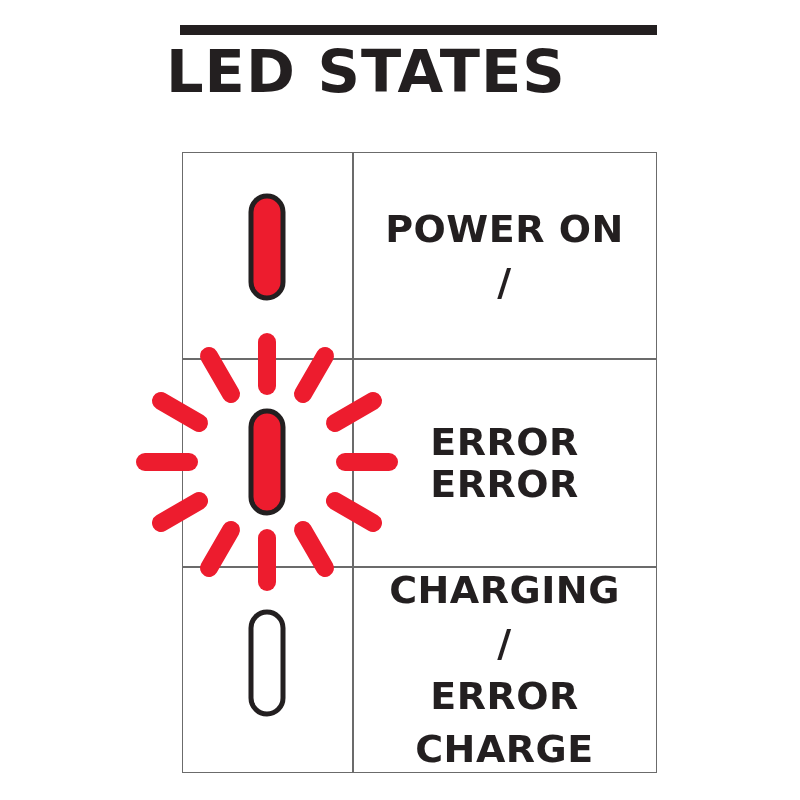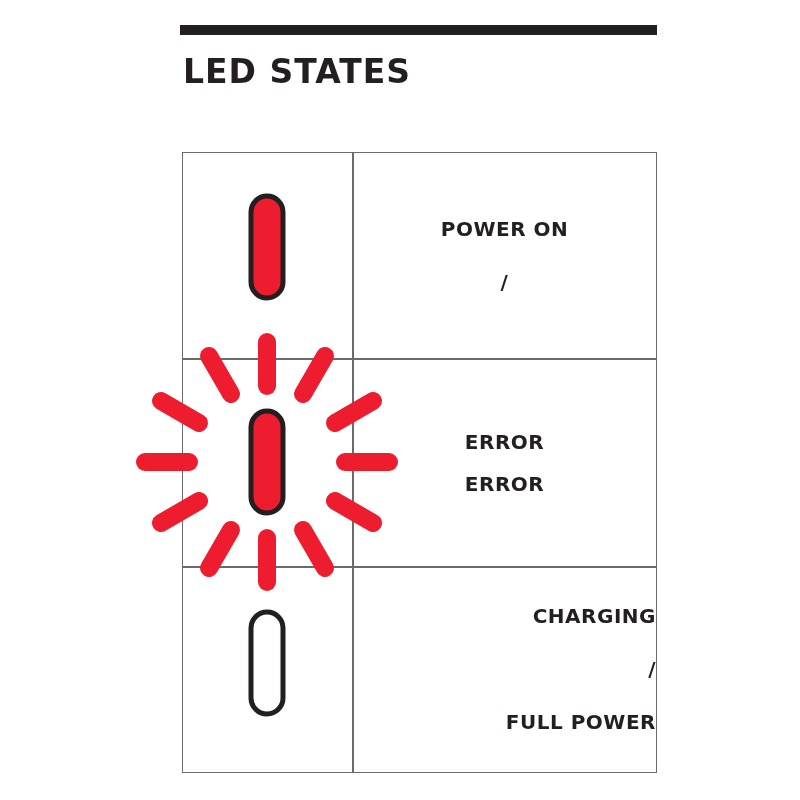--- a/index.html
+++ b/index.html
@@ -2,33 +2,33 @@
 <html><head>
   <meta charset="utf-8">
   <style>
     html, body { margin: 0; padding: 0; }
     body {
       width: 800px; height: 800px; background: #ffffff; position: relative; overflow: hidden;
       font-family: "DejaVu Sans", sans-serif; color: #231f20;
     }
     .top-rule { position: absolute; left: 180px; top: 25px; width: 477px; height: 10px; background: #231f20; }
     .title {
-      position: absolute; left: 183px; top: 44px; font-size: 33px; font-weight: bold;
+      position: absolute; left: 166px; top: 44px; font-size: 59px; font-weight: bold;
       letter-spacing: 1px; line-height: 56px; color: #231f20;
     }
     .table {
       position: absolute; left: 182px; top: 152px; width: 475px; height: 621px;
       border: 1.5px solid #6b6b6b; box-sizing: border-box;
     }
     .vline { position: absolute; left: 169px; top: 0; bottom: 0; width: 1.5px; background: #6b6b6b; }
     .hline { position: absolute; left: 0; right: 0; height: 1.5px; background: #6b6b6b; }
     .cell-text {
       position: absolute; left: 170px; right: 0; display: flex; flex-direction: column;
       align-items: center; justify-content: center; text-align: center;
-      font-weight: bold; font-size: 20px; line-height: 53px; color: #231f20; letter-spacing: 0.5px;
+      font-weight: bold; font-size: 38px; line-height: 53px; color: #231f20; letter-spacing: 0.5px;
     }
     .cell-text.tight { line-height: 42px; }
     svg.overlay { position: absolute; left: 0; top: 0; width: 800px; height: 800px; pointer-events: none; }
   </style>
 </head>
 <body>
 
 <div class="top-rule"></div>
 <div class="title">LED STATES</div>
 
@@ -38,24 +38,24 @@
   <div class="hline" style="top:413px;"></div>
 
   <div class="cell-text" style="top:0; height:205px;">
     <div>POWER ON</div>
     <div>/</div>
   </div>
   <div class="cell-text tight" style="top:206px; height:207px;">
     <div>ERROR</div>
     <div>ERROR</div>
   </div>
-  <div class="cell-text" style="top:414px; height:205px;align-items:flex-end;">
+  <div class="cell-text" style="top:414px; height:205px;">
     <div>CHARGING</div>
     <div>/</div>
-    <div>FULL POWER</div>
+    <div>ERROR CHARGE</div>
   </div>
 </div>
 
 <svg class="overlay" viewBox="0 0 800 800">
 
   <rect x="251" y="196" width="32" height="102" rx="16" ry="16" fill="#ed1c2e" stroke="#231f20" stroke-width="5"></rect>
 
   <g stroke="#ed1c2e" stroke-width="18" stroke-linecap="round">
     <line x1="267" y1="342" x2="267" y2="386"></line>
     <line x1="267" y1="538" x2="267" y2="582"></line>

